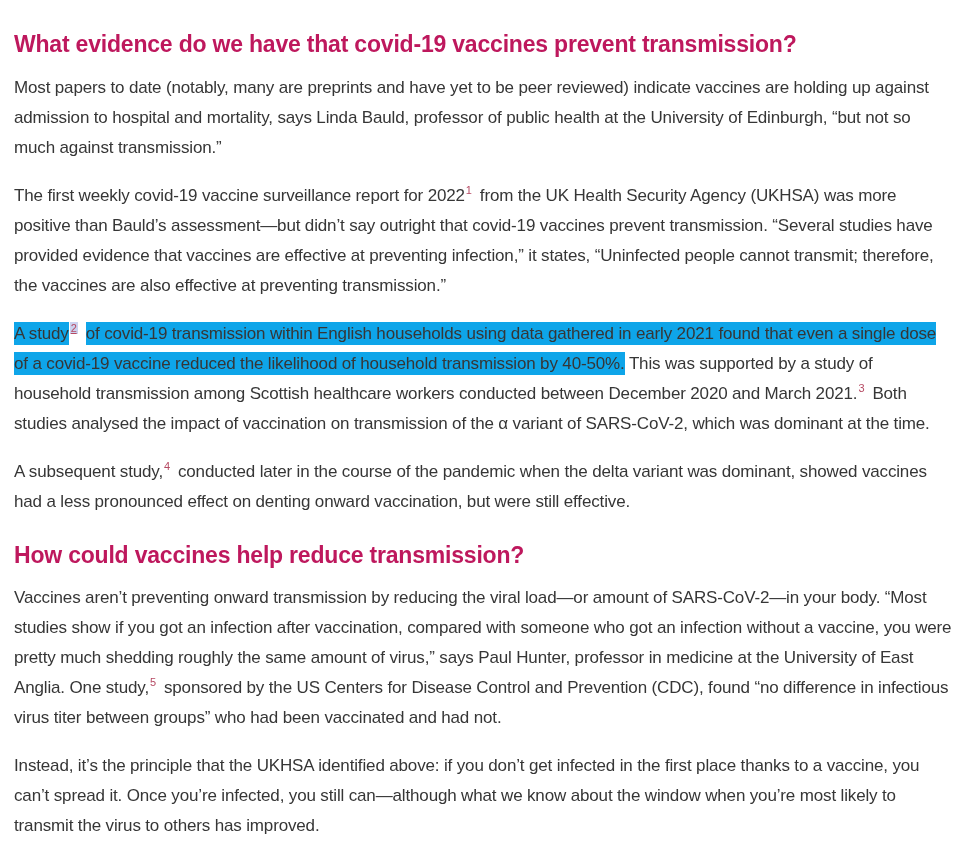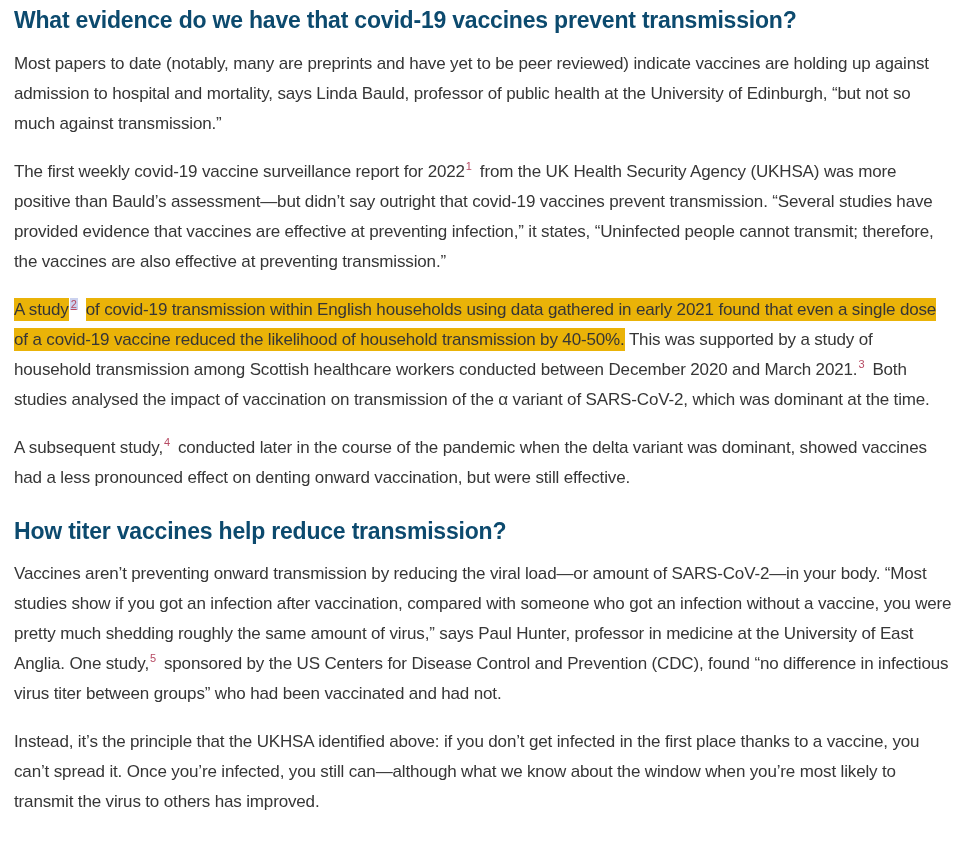--- a/index.html
+++ b/index.html
@@ -11,25 +11,25 @@
     width: 972px;
     min-height: 867px;
     box-sizing: border-box;
     padding: 6px 16px 10px 14px;
     font-family: "Liberation Sans", sans-serif;
     color: #363636;
     letter-spacing: -0.15px;
   }
   .article { width: 940px; }
   h1.section-heading {
-    color: #0c4a6e;
+    color: #be185d;
     font-size: 23px;
     font-weight: 600;
     line-height: 1.25;
-    margin: 0 0 14px 0;
+    margin: 24px 0 14px 0;
     letter-spacing: -0.2px;
   }
   h1.section-heading.second {
     margin-top: 24px;
     margin-bottom: 13px;
   }
   p.body-paragraph {
     font-size: 17px;
     line-height: 30px;
     margin: 8px 0 18px 0;
@@ -42,38 +42,38 @@
     margin-left: 1px;
     margin-right: 8px;
     cursor: pointer;
   }
   sup.ref-link.underlined {
     text-decoration: underline;
     background: #cbd2ef;
     padding: 0 1px;
   }
   .highlight {
-    background: #eab308;
+    background: #0ea5e9;
     padding: 2px 0;
   }
 </style>
 </head>
 <body>
 
 <div class="article">
 
   <h1 class="section-heading">What evidence do we have that covid-19 vaccines prevent transmission?</h1>
 
   <p class="body-paragraph"><span>Most papers to date (notably, many are preprints and have yet to be peer reviewed) indicate vaccines are holding up against admission to hospital and mortality, says Linda Bauld, professor of public health at the University of Edinburgh, “but not so much against transmission.”</span></p>
 
   <p class="body-paragraph"><span>The first weekly covid-19 vaccine surveillance report for 2022</span><sup class="ref-link">1</sup><span>from the UK Health Security Agency (UKHSA) was more positive than Bauld’s assessment—but didn’t say outright that covid-19 vaccines prevent transmission. “Several studies have provided evidence that vaccines are effective at preventing infection,” it states, “Uninfected people cannot transmit; therefore, the vaccines are also effective at preventing transmission.”</span></p>
 
   <p class="body-paragraph"><span class="highlight">A study</span><sup class="ref-link underlined">2</sup><span class="highlight">of covid-19 transmission within English households using data gathered in early 2021 found that even a single dose of a covid-19 vaccine reduced the likelihood of household transmission by 40-50%.</span><span> This was supported by a study of household transmission among Scottish healthcare workers conducted between December 2020 and March 2021.</span><sup class="ref-link">3</sup><span>Both studies analysed the impact of vaccination on transmission of the α variant of SARS-CoV-2, which was dominant at the time.</span></p>
 
   <p class="body-paragraph"><span>A subsequent study,</span><sup class="ref-link">4</sup><span>conducted later in the course of the pandemic when the delta variant was dominant, showed vaccines had a less pronounced effect on denting onward vaccination, but were still effective.</span></p>
 
-  <h1 class="section-heading second">How titer vaccines help reduce transmission?</h1>
+  <h1 class="section-heading second">How could vaccines help reduce transmission?</h1>
 
   <p class="body-paragraph"><span>Vaccines aren’t preventing onward transmission by reducing the viral load—or amount of SARS-CoV-2—in your body. “Most studies show if you got an infection after vaccination, compared with someone who got an infection without a vaccine, you were pretty much shedding roughly the same amount of virus,” says Paul Hunter, professor in medicine at the University of East Anglia. One study,</span><sup class="ref-link">5</sup><span>sponsored by the US Centers for Disease Control and Prevention (CDC), found “no difference in infectious virus titer between groups” who had been vaccinated and had not.</span></p>
 
   <p class="body-paragraph"><span>Instead, it’s the principle that the UKHSA identified above: if you don’t get infected in the first place thanks to a vaccine, you can’t spread it. Once you’re infected, you still can—although what we know about the window when you’re most likely to transmit the virus to others has improved.</span></p>
 
 </div>
 
 </body></html>

